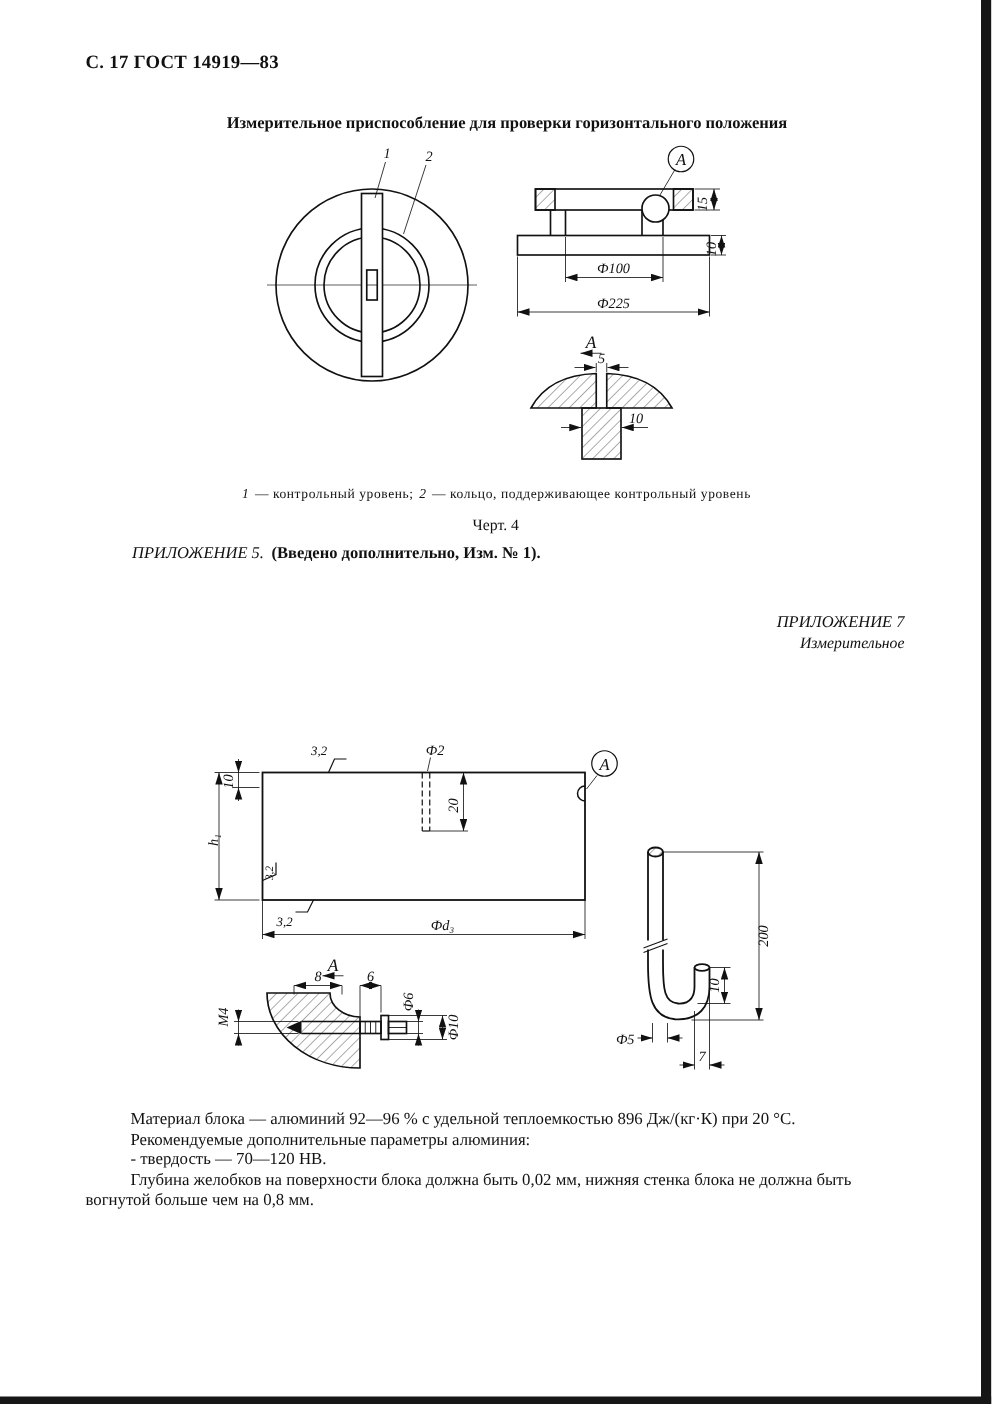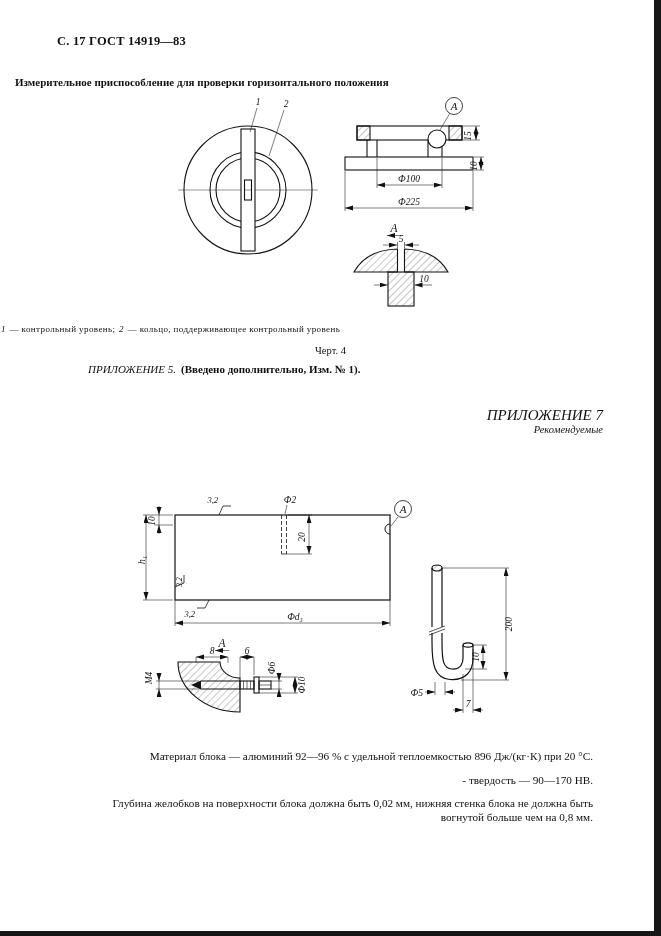--- a/index.html
+++ b/index.html
@@ -3,35 +3,35 @@
 <meta charset="utf-8">
 <style>
   * { margin:0; padding:0; box-sizing:border-box; }
   html,body { background:#e8e8e8; }
   .page {
     position:relative; width:661px; height:936px; background:#ffffff;
     font-family:"Liberation Serif","DejaVu Serif",serif; color:#111; overflow:hidden;
     margin:0 auto;
   }
   .header { position:absolute; left:57px; top:34px; font-weight:bold; font-size:12.5px; letter-spacing:0.2px; }
-  .fig1-title { position:absolute; left:0; top:76px; width:661px; font-weight:bold; font-size:11px;padding-left:15px; }
+  .fig1-title { position:absolute; left:0; top:76px; width:661px; text-align:center; font-weight:bold; font-size:11px;padding-left:15px; }
   .fig1-svg { position:absolute; left:170px; top:92px; }
   .fig2-svg { position:absolute; left:135px; top:492px; }
-  .fig1-caption { position:absolute; left:0; top:324px; width:661px; font-size:9px; letter-spacing:0.4px; }
+  .fig1-caption { position:absolute; left:0; top:324px; width:661px; text-align:center; font-size:9px; letter-spacing:0.4px; }
   .fig1-caption i { font-style:italic; padding:0 1px; }
   .fig1-number { position:absolute; left:0; top:345px; width:661px; text-align:center; font-size:10.5px; }
   .appendix5 { position:absolute; left:88px; top:363px; font-size:11px; }
   .a5-label { font-style:italic; margin-right:5px; }
   .a5-text { font-weight:bold;text-align:right; }
   .appendix7 { position:absolute; right:58px; top:409px; text-align:right; font-style:italic; line-height:13.5px; }
-  .a7-label { font-size:15px;margin-left:16px; }
+  .a7-label { font-size:11px;margin-left:16px; }
   .a7-note { font-size:10.5px; }
   .fig2-title { position:absolute; left:0; top:470px; width:661px; text-align:center; font-weight:bold; font-size:11.5px; }
   .notes { position:absolute; left:57px; top:740px; width:546px; font-size:11.2px; line-height:13.5px; }
-  .notes p { margin:10px; text-indent:30px;text-align:right; }
+  .notes p { margin:0; text-indent:30px; }
   .edge-right { position:absolute; top:0; right:0; width:7px; height:936px; background:#161616; }
   .edge-bottom { position:absolute; left:0; bottom:0; width:661px; height:5px; background:#161616; }
   svg text { font-family:"Liberation Serif","DejaVu Serif",serif; }
 </style>
 </head>
 <body>
 
 <div class="page">
 
   <div class="header">С. 17 ГОСТ 14919—83</div>
@@ -122,21 +122,21 @@
   <div class="fig1-caption"><i>1</i><span> — контрольный уровень; </span><i>2</i><span> — кольцо, поддерживающее контрольный уровень</span></div>
 
   <div class="fig1-number">Черт. 4</div>
 
   <div class="appendix5">
     <span class="a5-label">ПРИЛОЖЕНИЕ 5.</span><span class="a5-text">(Введено дополнительно, Изм. № 1).</span>
   </div>
 
   <div class="appendix7">
     <div class="a7-label">ПРИЛОЖЕНИЕ 7</div>
-    <div class="a7-note">Рекомендуемые</div>
+    <div class="a7-note">Измерительное</div>
   </div>
 
 
   <svg class="fig2-svg" width="400" height="245" viewBox="0 0 400 245">
     <defs>
       <marker id="arr2" orient="auto-start-reverse" markerUnits="userSpaceOnUse" markerWidth="9" markerHeight="6" refX="8" refY="2.5">
         <path d="M0,0 L8,2.5 L0,5 Z" fill="#111"></path>
       </marker>
       <pattern id="hat2" width="5" height="5" patternUnits="userSpaceOnUse" patternTransform="rotate(45)">
         <line x1="0" y1="0" x2="0" y2="5" stroke="#444" stroke-width="0.6"></line>
@@ -263,19 +263,20 @@
       <text x="77" y="162">8</text>
       <text x="112" y="162">6</text>
       <text x="17" y="186" transform="rotate(-90 17 186)">M4</text>
       <text x="140" y="176" transform="rotate(-90 140 176)">Ф6</text>
       <text x="170" y="193" transform="rotate(-90 170 193)">Ф10</text>
     </g>
   </svg>
 
   <div class="notes">
     <p>Материал блока — алюминий 92—96 % с удельной теплоемкостью 896 Дж/(кг·К) при 20 °С.</p>
-    <p>- твердость — 90—170 НВ.</p>
+    <p>Рекомендуемые дополнительные параметры алюминия:</p>
+    <p>- твердость — 70—120 НВ.</p>
     <p>Глубина желобков на поверхности блока должна быть 0,02 мм, нижняя стенка блока не должна быть вогнутой больше чем на 0,8 мм.</p>
   </div>
 
   <div class="edge-right"></div>
   <div class="edge-bottom"></div>
 </div>
 
 </body></html>

